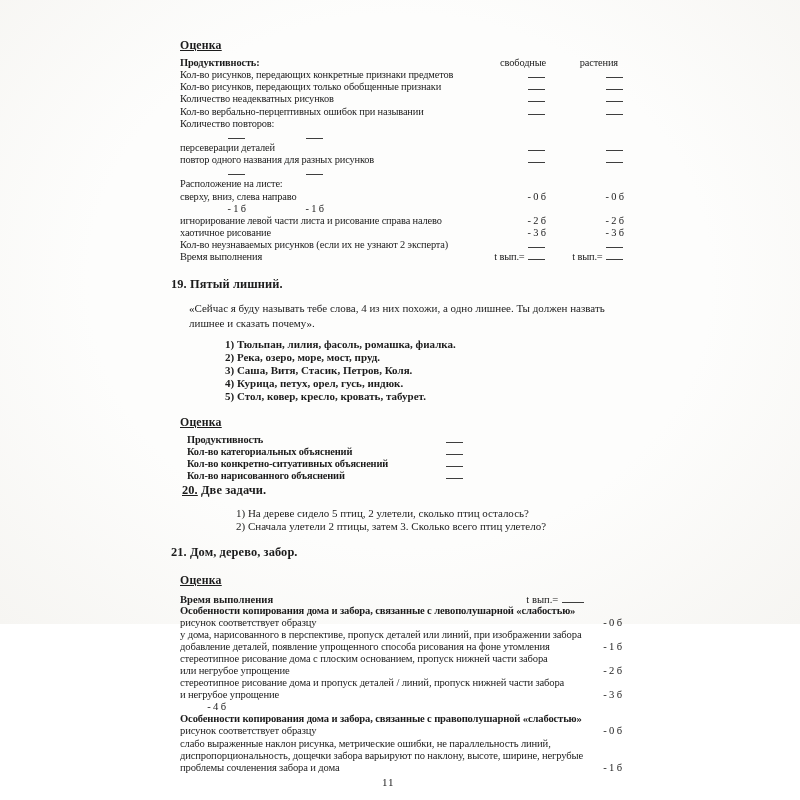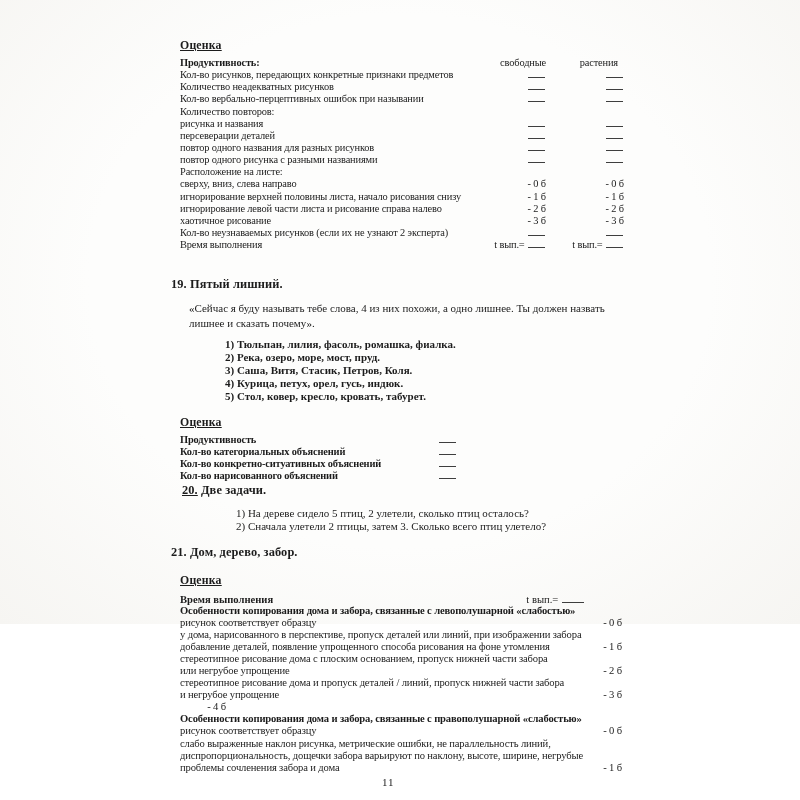--- a/index.html
+++ b/index.html
@@ -27,21 +27,21 @@
   .sec-top { left:180px; top:38px; width:444px; }
   .sec-top .h-score { margin-bottom:4px; }
 
   
   .sec19 { left:171px; top:277px; width:470px; }
   .sec-title { font-size:12.4px; font-weight:bold; letter-spacing:.1px; }
   .num-u { text-decoration:underline; }
   .quote { margin:9px 0 0 18px; width:438px; font-size:11px; line-height:15px; }
   .list19 { margin:7px 0 12px 54px; font-size:11px; line-height:13px;font-weight:bold; }
   .sec19 .h-score { margin:8px 0 4px 9px; }
-  .rows19 { margin-left:9px; width:277px; }
+  .rows19 { margin-left:16px; width:277px; }
   .rows19 .val { width:46px; text-align:right; }
 
   
   .sec20 { left:182px; top:483px; width:470px; }
   .list20 { margin:9px 0 0 54px; font-size:11px; line-height:13px; }
 
   
   .sec21 { left:171px; top:545px; width:453px; }
   .sec21 .h-score { margin:13px 0 0 9px; }
   .trow { display:flex; align-items:baseline; margin:6px 0 0 9px; width:442px; font-size:10.6px; }
@@ -65,66 +65,68 @@
       <span class="c1">свободные</span>
       <span class="c2">растения</span>
     </div>
     <div id="top-rows">
         <div class="srow">
           <span class="lbl">Кол-во рисунков, передающих конкретные признаки предметов</span>
           <span class="c1"><span class="fill"></span></span>
           <span class="c2"><span class="fill"></span></span>
         </div>
         <div class="srow">
+          <span class="lbl">Кол-во рисунков, передающих только обобщенные признаки</span>
+          <span class="c1"><span class="fill"></span></span>
+          <span class="c2"><span class="fill"></span></span>
+        </div>
+        <div class="srow">
           <span class="lbl">Количество неадекватных рисунков</span>
           <span class="c1"><span class="fill"></span></span>
           <span class="c2"><span class="fill"></span></span>
         </div>
         <div class="srow">
           <span class="lbl">Кол-во вербально-перцептивных ошибок при назывании</span>
           <span class="c1"><span class="fill"></span></span>
           <span class="c2"><span class="fill"></span></span>
         </div>
         <div class="srow">
           <span class="lbl">Количество повторов:</span>
           <span class="c1"></span>
           <span class="c2"></span>
         </div>
         <div class="srow">
-          <span class="lbl">рисунка и названия</span>
           <span class="c1"><span class="fill"></span></span>
           <span class="c2"><span class="fill"></span></span>
         </div>
         <div class="srow">
           <span class="lbl">персеверации деталей</span>
           <span class="c1"><span class="fill"></span></span>
           <span class="c2"><span class="fill"></span></span>
         </div>
         <div class="srow">
           <span class="lbl">повтор одного названия для разных рисунков</span>
           <span class="c1"><span class="fill"></span></span>
           <span class="c2"><span class="fill"></span></span>
         </div>
         <div class="srow">
-          <span class="lbl">повтор одного рисунка с разными названиями</span>
           <span class="c1"><span class="fill"></span></span>
           <span class="c2"><span class="fill"></span></span>
         </div>
         <div class="srow">
           <span class="lbl">Расположение на листе:</span>
           <span class="c1"></span>
           <span class="c2"></span>
         </div>
         <div class="srow">
           <span class="lbl">сверху, вниз, слева направо</span>
           <span class="c1">- 0 б</span>
           <span class="c2">- 0 б</span>
         </div>
         <div class="srow">
-          <span class="lbl">игнорирование верхней половины листа,  начало рисования снизу</span>
           <span class="c1">- 1 б</span>
           <span class="c2">- 1 б</span>
         </div>
         <div class="srow">
           <span class="lbl">игнорирование левой части листа и рисование справа налево</span>
           <span class="c1">- 2 б</span>
           <span class="c2">- 2 б</span>
         </div>
         <div class="srow">
           <span class="lbl">хаотичное рисование</span>

